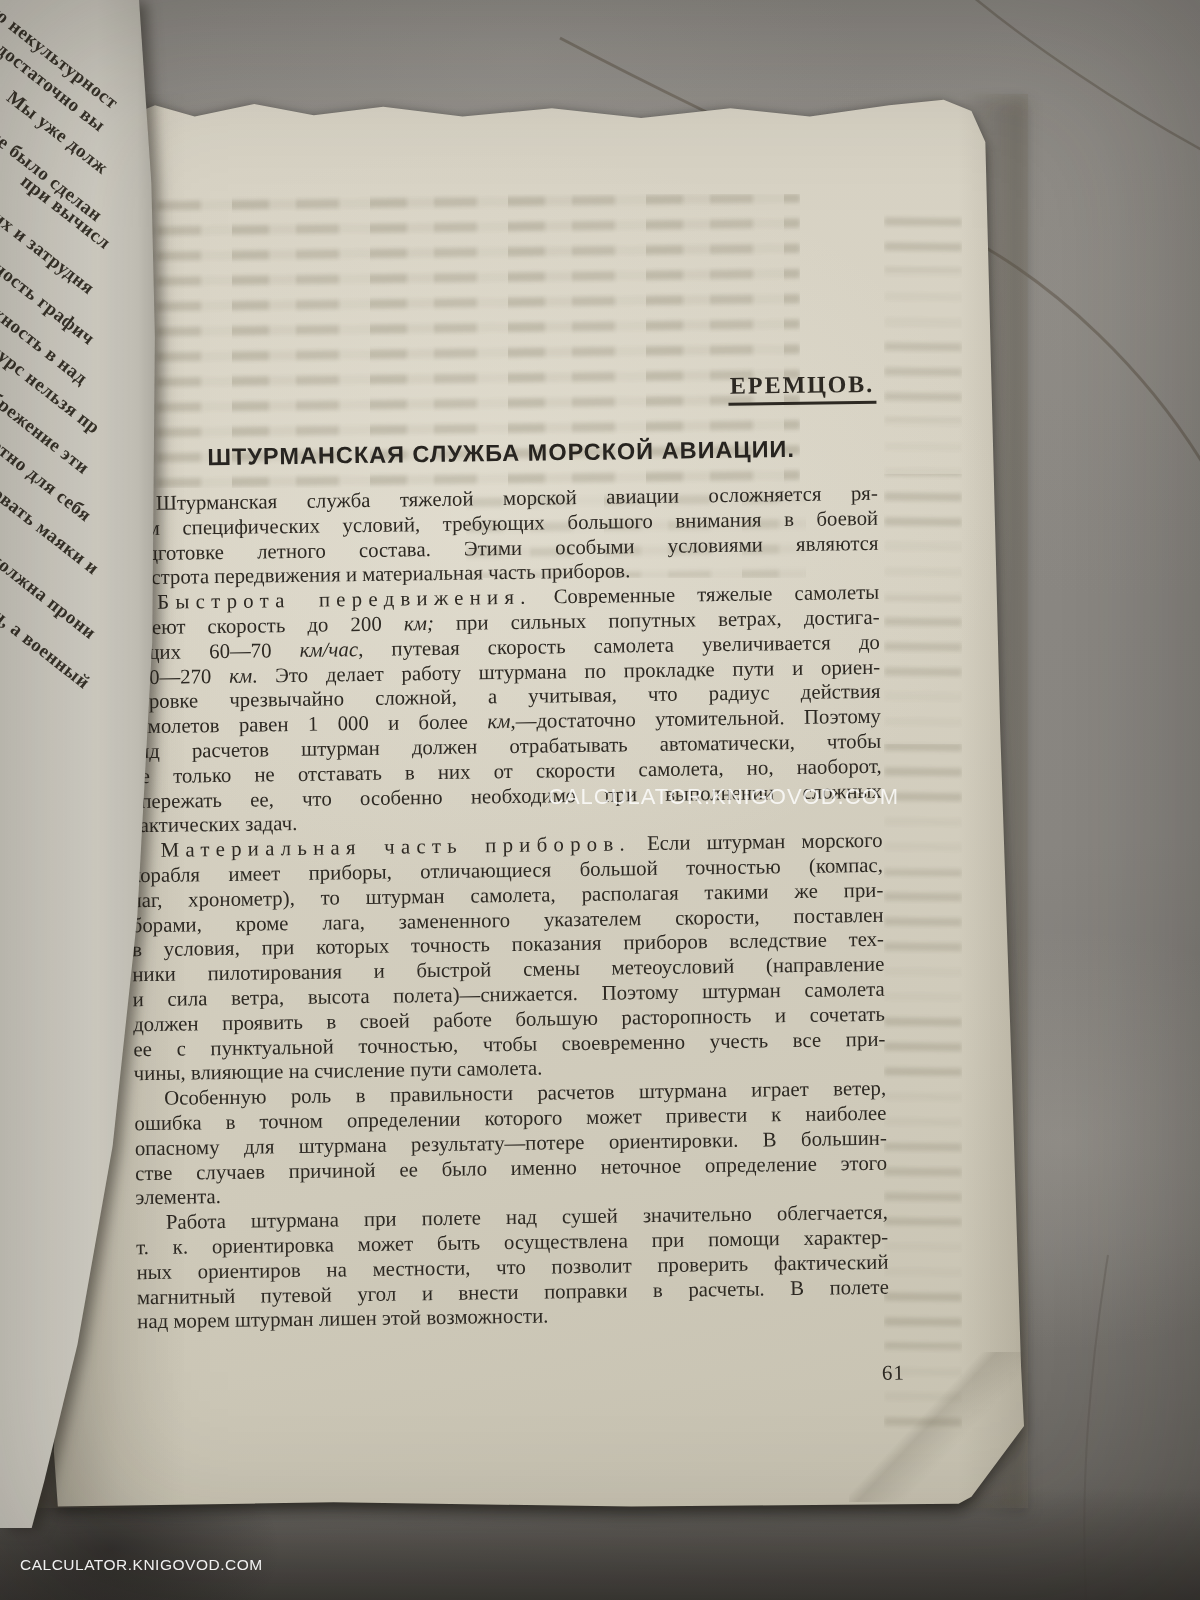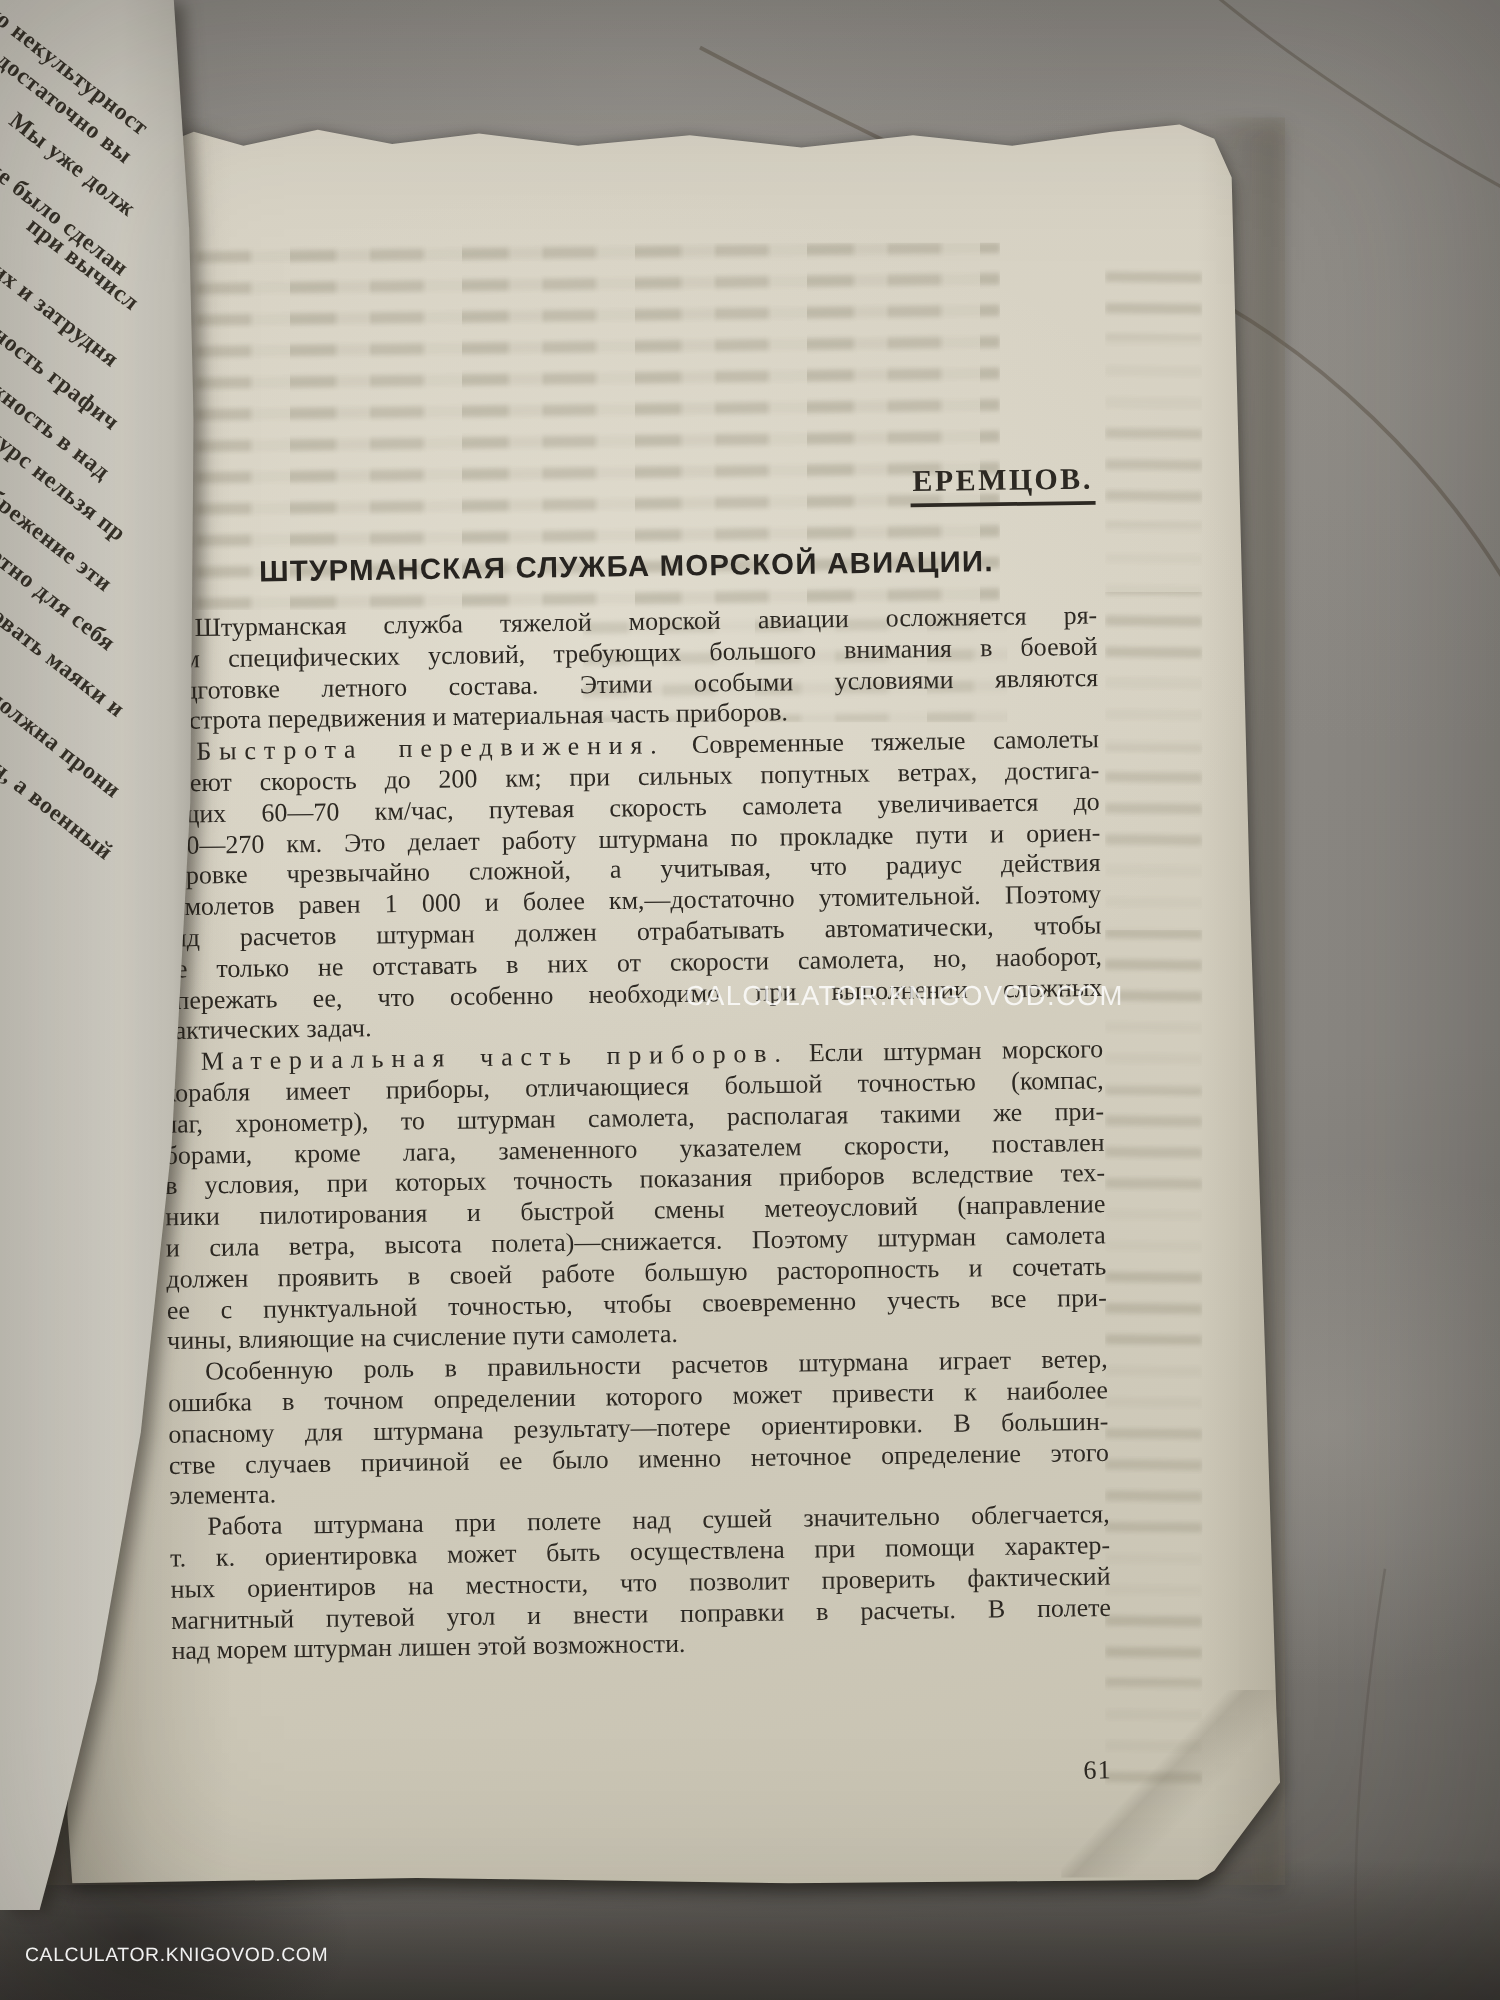--- a/index.html
+++ b/index.html
@@ -99,24 +99,24 @@
   .bodytext{
     position:absolute; top:392px; left:0; width:100%;
     font-size:20.8px; line-height:24.8px;
   }
   .line{
     text-align:justify; text-align-last:justify; text-justify:inter-word;
     height:24.8px; white-space:normal; overflow:visible;
   }
   .line.last{text-align-last:left;}
   .line.first{text-indent:30px;}
-  .line .it{}
+  .line .it{font-style:italic;}
   .line .sp{letter-spacing:.30em;}
   .pageno{
-    position:absolute; top:1272px; left:728px; font-size:21px; letter-spacing:1px;margin-top:43px;
+    position:absolute; top:1272px; left:744px; font-size:21px; letter-spacing:1px;
   }
   
   .curl{
     position:absolute; left:0; top:0; width:176px; height:1528px; z-index:5;
     filter:drop-shadow(7px 2px 7px rgba(32,28,21,.50));
   }
   .curl-paper{
     position:absolute; inset:0; overflow:hidden;
     background:linear-gradient(90deg,#d8d5cb 0%, #d3d0c6 55%, #c4c1b7 78%, #a8a59c 92%, #868379 100%);
     clip-path:polygon(0 0, 79% 0, 86% 12%, 88% 22%, 86.5% 42%, 78% 60%, 64% 75%, 44% 88%, 25% 97%, 18% 100%, 0 100%);

